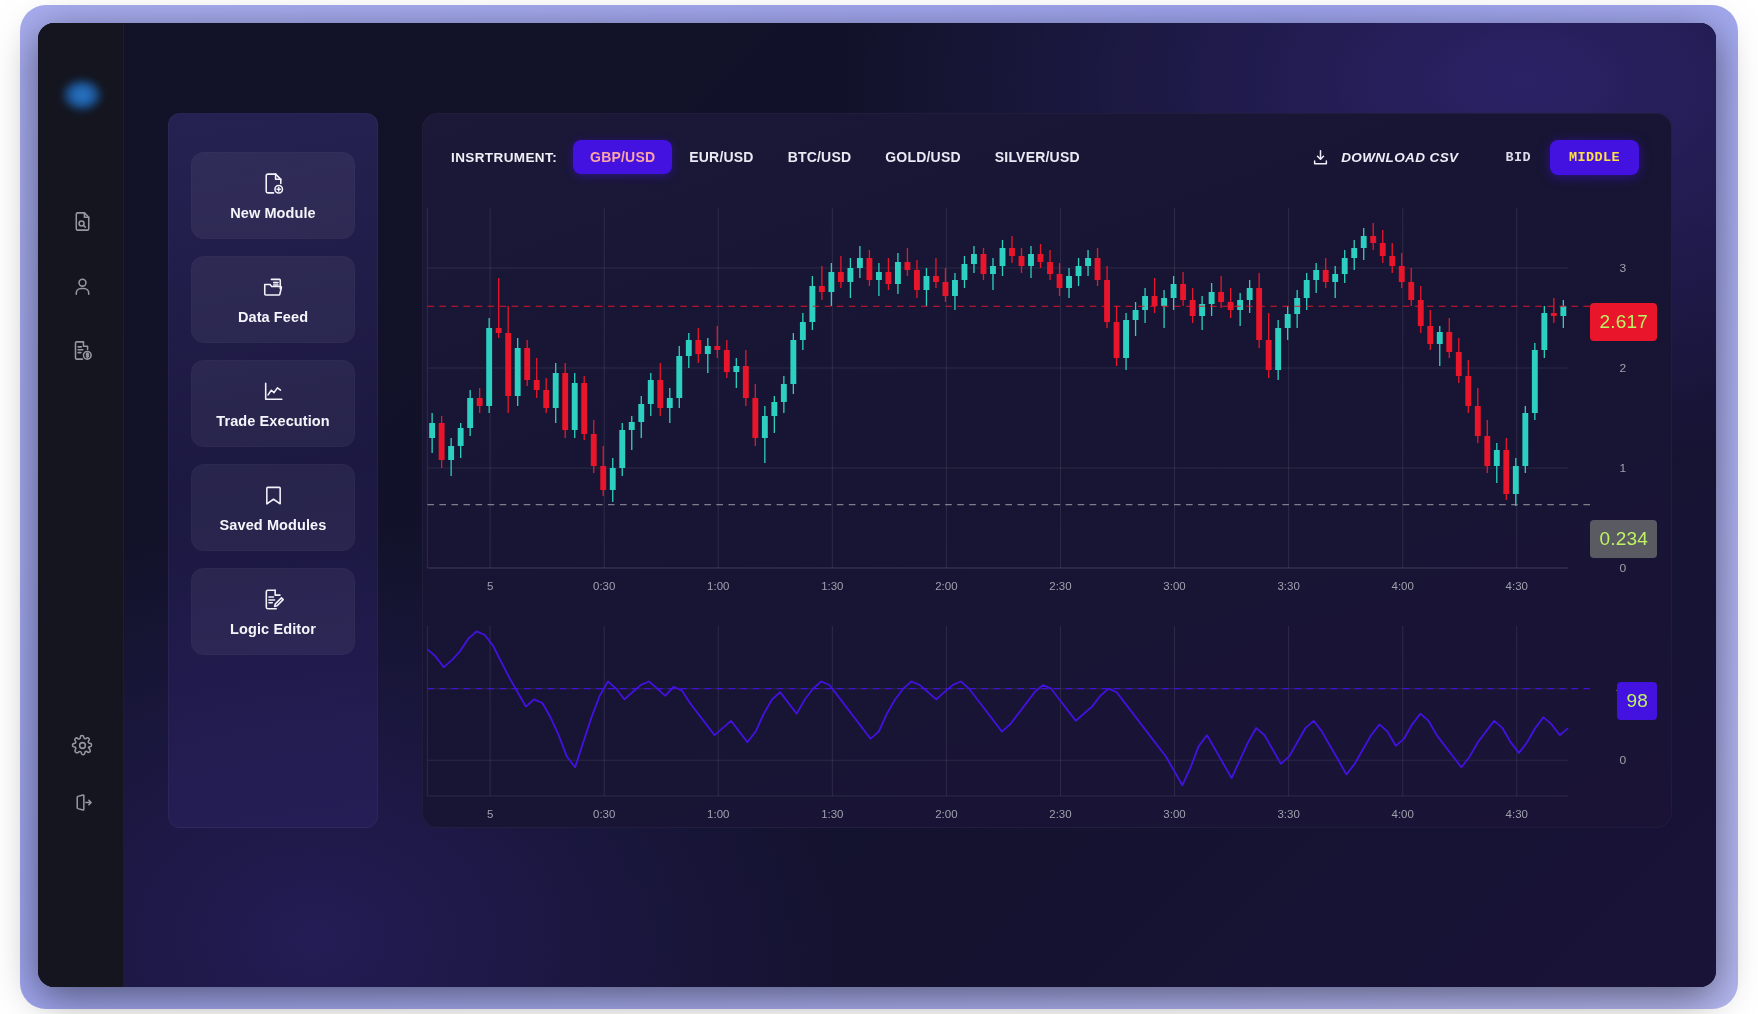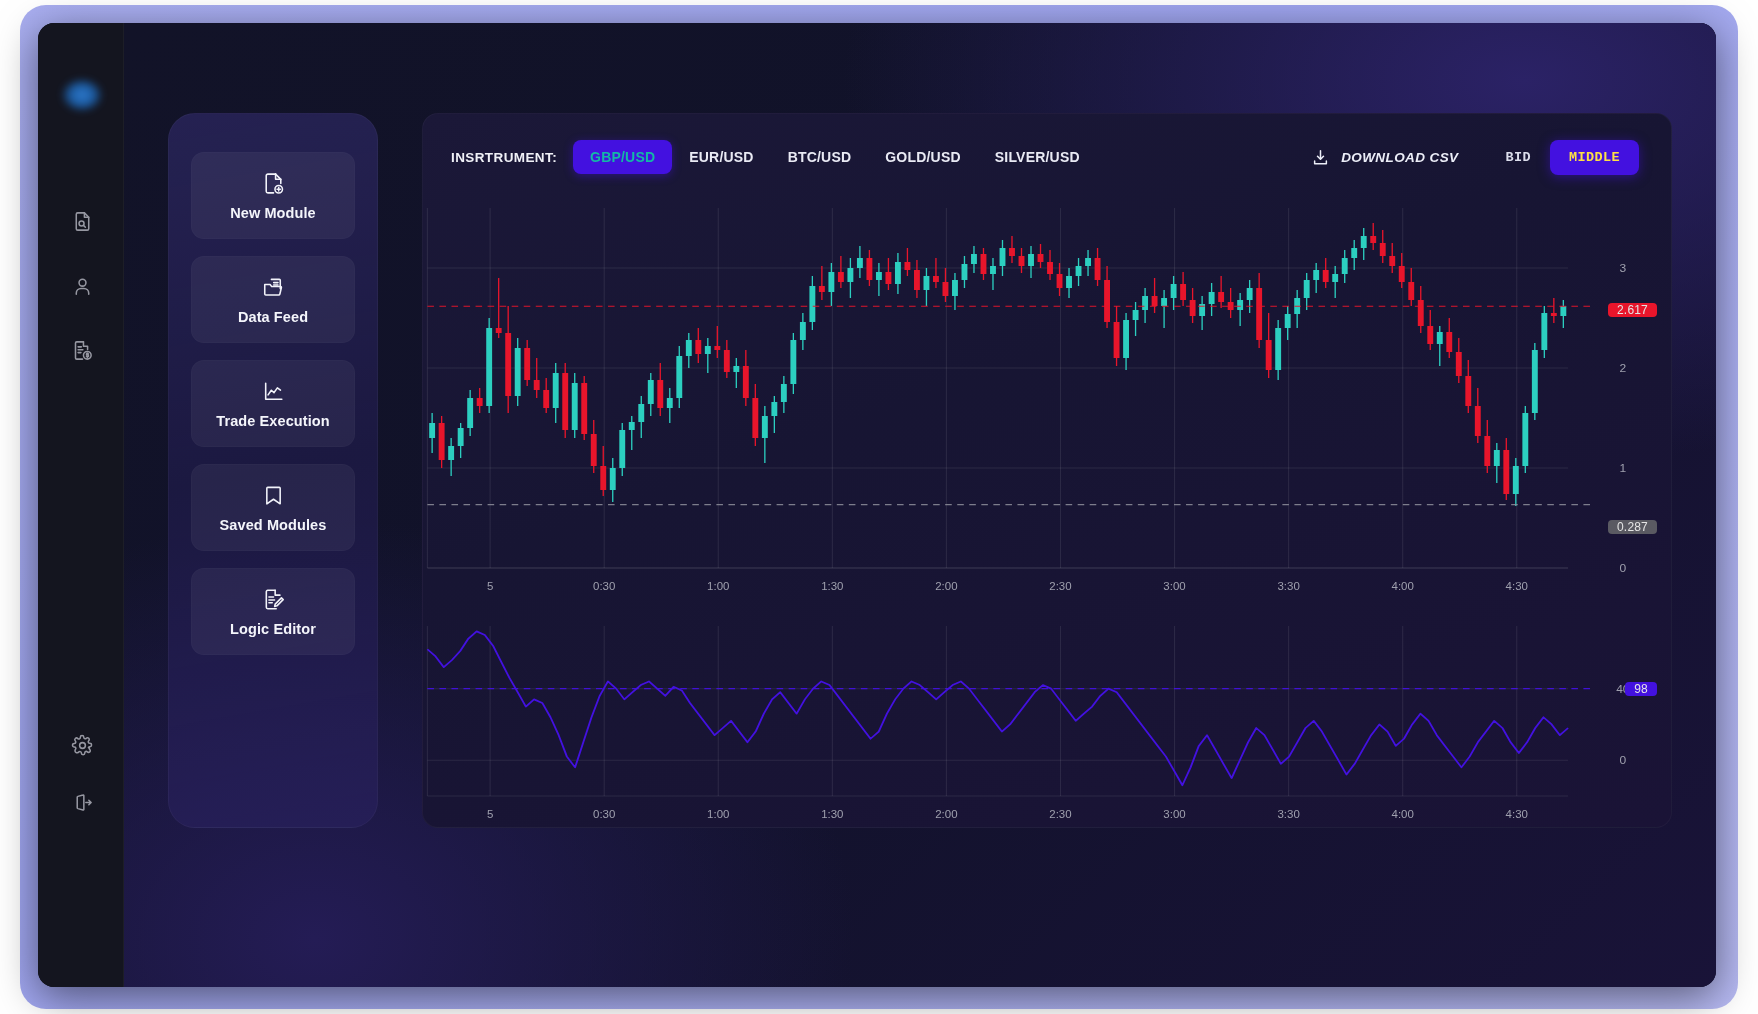--- a/index.html
+++ b/index.html
@@ -64,21 +64,21 @@
     background:
       radial-gradient(1100px 620px at 88% 6%, #2b2266 0%, rgba(43,34,102,0) 62%),
       radial-gradient(900px 700px at 12% 95%, #241c55 0%, rgba(36,28,85,0) 60%),
       linear-gradient(135deg,#121328 0%, #11122a 45%, #191338 100%);
   }
 
   
   #module-menu {
     position: absolute; left: 44px; top: 90px;
     width: 210px; height: 715px;
-    border-radius: 27px;
+    border-radius: 12px;
     background: linear-gradient(170deg, rgba(44,39,96,.75) 0%, rgba(34,29,80,.62) 50%, rgba(40,32,92,.72) 100%);
     border: 1px solid rgba(255,255,255,.035);
     padding: 38px 22px;
     display: flex; flex-direction: column; gap: 17px;
   }
   .menu-item {
     height: 87px;
     border-radius: 13px;
     background: rgba(255,255,255,.055);
     display: flex; flex-direction: column;
@@ -131,21 +131,21 @@
     font-weight: bold;
     letter-spacing: .2px;
     cursor: pointer;
     white-space: nowrap;
     background: transparent;
     border: none;
     font-family: inherit;
   }
   .pair-tab.active {
     background: #4311e0;
-    color: #14b8a6;
+    color: #fca5a5;
     box-shadow: 0 2px 10px rgba(67,17,224,.45);
   }
   #toolbar-right {
     margin-left: auto;
     display: flex; align-items: center; gap: 0;
   }
   #download-csv {
     display: flex; align-items: center; gap: 11px;
     color: #eceef8;
     font-size: 13.5px;
@@ -180,24 +180,24 @@
   #charts-wrap {
     position: absolute; left: 0; top: 86px;
     right: 0; bottom: 0;
   }
   .chart-svg { display: block; width: 100%; }
 
   
   .badge {
     position: absolute;
     border-radius: 4px;
-    font-size: 12px;
+    font-size: 19px;
     font-weight: normal;
-    color: #e5e5e5;
-    padding: 0 9px;
+    color: #bef264;
+    padding: 8px 9px;
     white-space: nowrap;
     letter-spacing: .2px;
   }
   #badge-last  { background: #e8152b; right: 14px; top: 244px; }
   #badge-low   { background: #5a5a62; right: 14px; top: 377px; }
   #badge-ind   { background: #4311e0; right: 14px; top: 504px; }
 </style>
 </head>
 <body>
 
@@ -636,20 +636,20 @@
               <text x="894.9100000000001" y="198" fill="#9fa0ae" font-size="10.5" font-family="&quot;Liberation Sans&quot;, sans-serif" text-anchor="middle">4:00</text>
               <line x1="999.11" y1="6" x2="999.11" y2="176" stroke="rgba(255,255,255,0.085)" stroke-width="1"></line>
               <text x="999.11" y="198" fill="#9fa0ae" font-size="10.5" font-family="&quot;Liberation Sans&quot;, sans-serif" text-anchor="middle">4:30</text>
               <line x1="4" y1="176" x2="1046" y2="176" stroke="rgba(255,255,255,0.085)" stroke-width="1"></line>
               <line x1="4" y1="6" x2="4" y2="176" stroke="rgba(255,255,255,0.085)" stroke-width="1"></line>
               <line x1="4" y1="68.63157894736842" x2="1070" y2="68.63157894736842" stroke="#4311E0" stroke-width="1.1" stroke-dasharray="6 5" opacity="0.95"></line>
               <path d="M4.00 29.26 L11.50 36.42 L18.99 47.16 L26.49 40.00 L33.99 31.05 L41.48 18.53 L48.98 11.37 L56.47 14.95 L63.97 25.68 L71.47 41.79 L78.96 57.89 L86.46 72.21 L93.96 86.53 L101.45 79.37 L108.95 82.95 L116.45 97.26 L123.94 115.16 L131.44 136.63 L138.94 147.37 L146.43 122.32 L153.93 97.26 L161.42 75.79 L168.92 61.47 L176.42 68.63 L183.91 79.37 L191.41 72.21 L198.91 65.05 L206.40 61.47 L213.90 68.63 L221.40 75.79 L228.89 66.84 L236.39 70.42 L243.88 82.95 L251.38 93.68 L258.88 104.42 L266.37 115.16 L273.87 108.00 L281.37 100.84 L288.86 111.58 L296.36 122.32 L303.86 111.58 L311.35 93.68 L318.85 79.37 L326.35 72.21 L333.84 82.95 L341.34 93.68 L348.83 79.37 L356.33 68.63 L363.83 61.47 L371.32 65.05 L378.82 75.79 L386.32 86.53 L393.81 97.26 L401.31 108.00 L408.81 118.74 L416.30 111.58 L423.80 93.68 L431.29 79.37 L438.79 68.63 L446.29 61.47 L453.78 65.05 L461.28 72.21 L468.78 79.37 L476.27 72.21 L483.77 65.05 L491.27 61.47 L498.76 68.63 L506.26 79.37 L513.76 90.11 L521.25 100.84 L528.75 111.58 L536.24 104.42 L543.74 93.68 L551.24 82.95 L558.73 72.21 L566.23 65.05 L573.73 68.63 L581.22 79.37 L588.72 90.11 L596.22 100.84 L603.71 93.68 L611.21 86.53 L618.71 75.79 L626.20 68.63 L633.70 72.21 L641.19 82.95 L648.69 93.68 L656.19 104.42 L663.68 115.16 L671.18 125.89 L678.68 136.63 L686.17 150.95 L693.67 165.26 L701.17 147.37 L708.66 125.89 L716.16 115.16 L723.65 129.47 L731.15 143.79 L738.65 158.11 L746.14 140.21 L753.64 122.32 L761.14 108.00 L768.63 115.16 L776.13 129.47 L783.63 143.79 L791.12 136.63 L798.62 122.32 L806.12 108.00 L813.61 100.84 L821.11 111.58 L828.60 125.89 L836.10 140.21 L843.60 154.53 L851.09 143.79 L858.59 129.47 L866.09 115.16 L873.58 104.42 L881.08 111.58 L888.58 125.89 L896.07 118.74 L903.57 104.42 L911.06 93.68 L918.56 100.84 L926.06 115.16 L933.55 125.89 L941.05 136.63 L948.55 147.37 L956.04 136.63 L963.54 122.32 L971.04 111.58 L978.53 100.84 L986.03 108.00 L993.53 122.32 L1001.02 133.05 L1008.52 122.32 L1016.01 108.00 L1023.51 97.26 L1031.01 104.42 L1038.50 115.16 L1046.00 108.00" fill="none" stroke="#4311E0" stroke-width="1.7" stroke-linejoin="round"></path>
             </svg>
 
           <div class="badge" id="badge-last" style="top: 103.371px;">2.617</div>
-          <div class="badge" id="badge-low" style="top: 320.457px;">0.287</div>
+          <div class="badge" id="badge-low" style="top: 320.457px;">0.234</div>
           <div class="badge" id="badge-ind" style="top: 482.134px;">98</div>
         </div>
 
       </div>
     </div>
   </div>
 </div>
 
 </body></html>

